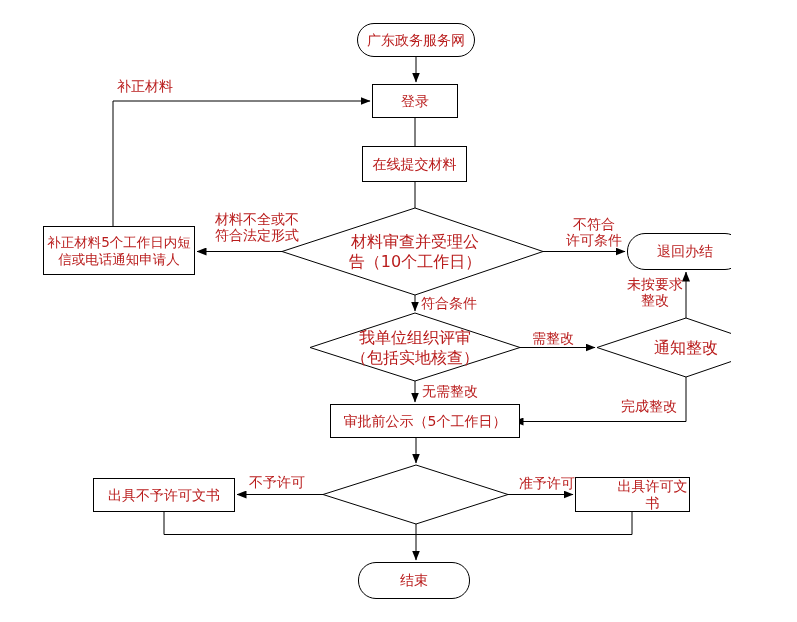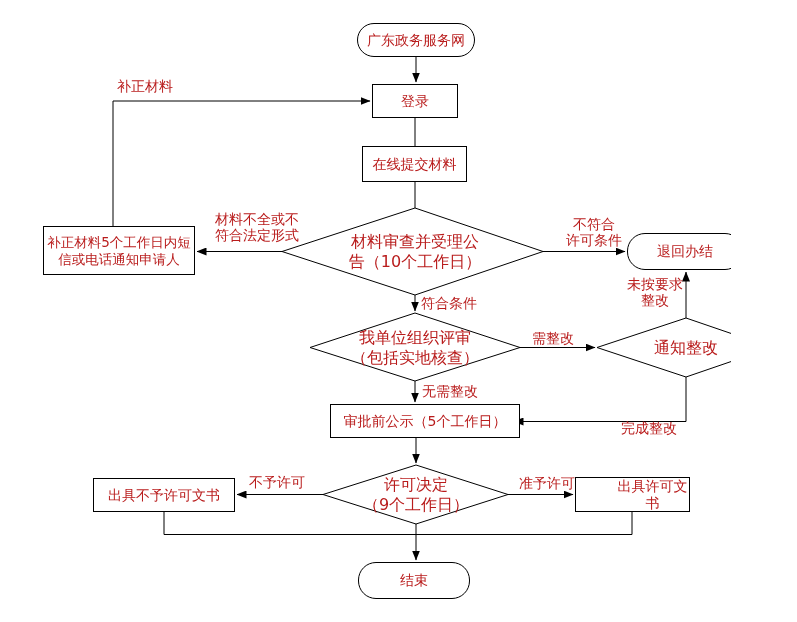--- a/index.html
+++ b/index.html
@@ -82,39 +82,37 @@
   <div class="node stadium" style="left:358px;top:562px;width:112px;height:37px;">结束</div>
 
   <div class="dtext" style="left:303px;top:220px;width:224px;height:63px;">材料审查并受理公
 告（10个工作日）</div>
 
   <div class="dtext" style="left:325px;top:320px;width:180px;height:55px;">我单位组织评审
 （包括实地核查）</div>
 
   <div class="dtext" style="left:636px;top:333px;width:100px;height:29px;">通知整改</div>
 
-  <div class="dtext" style="left:331px;top:465px;width:170px;height:59px;">许可决定
-（9个工作日）</div>
 
   <div class="elabel" style="left:117px;top:78px;">补正材料</div>
 
   <div class="elabel" style="left:563px;top:216px;width:62px;">不符合
 许可条件</div>
 
   <div class="elabel" style="left:205px;top:211px;width:104px;">材料不全或不
 符合法定形式</div>
 
   <div class="elabel" style="left:421px;top:295px;">符合条件</div>
 
   <div class="elabel" style="left:532px;top:330px;">需整改</div>
 
   <div class="elabel" style="left:624px;top:276px;width:62px;">未按要求
 整改</div>
 
-  <div class="elabel" style="left:621px;top:398px;margin-top:22px;">完成整改</div>
+  <div class="elabel" style="left:621px;top:398px;">完成整改</div>
 
   <div class="elabel" style="left:422px;top:383px;">无需整改</div>
 
   <div class="elabel" style="left:249px;top:474px;text-align:right;">不予许可</div>
 
   <div class="elabel" style="left:519px;top:475px;">准予许可</div>
 
 </div>
 
 </body></html>

